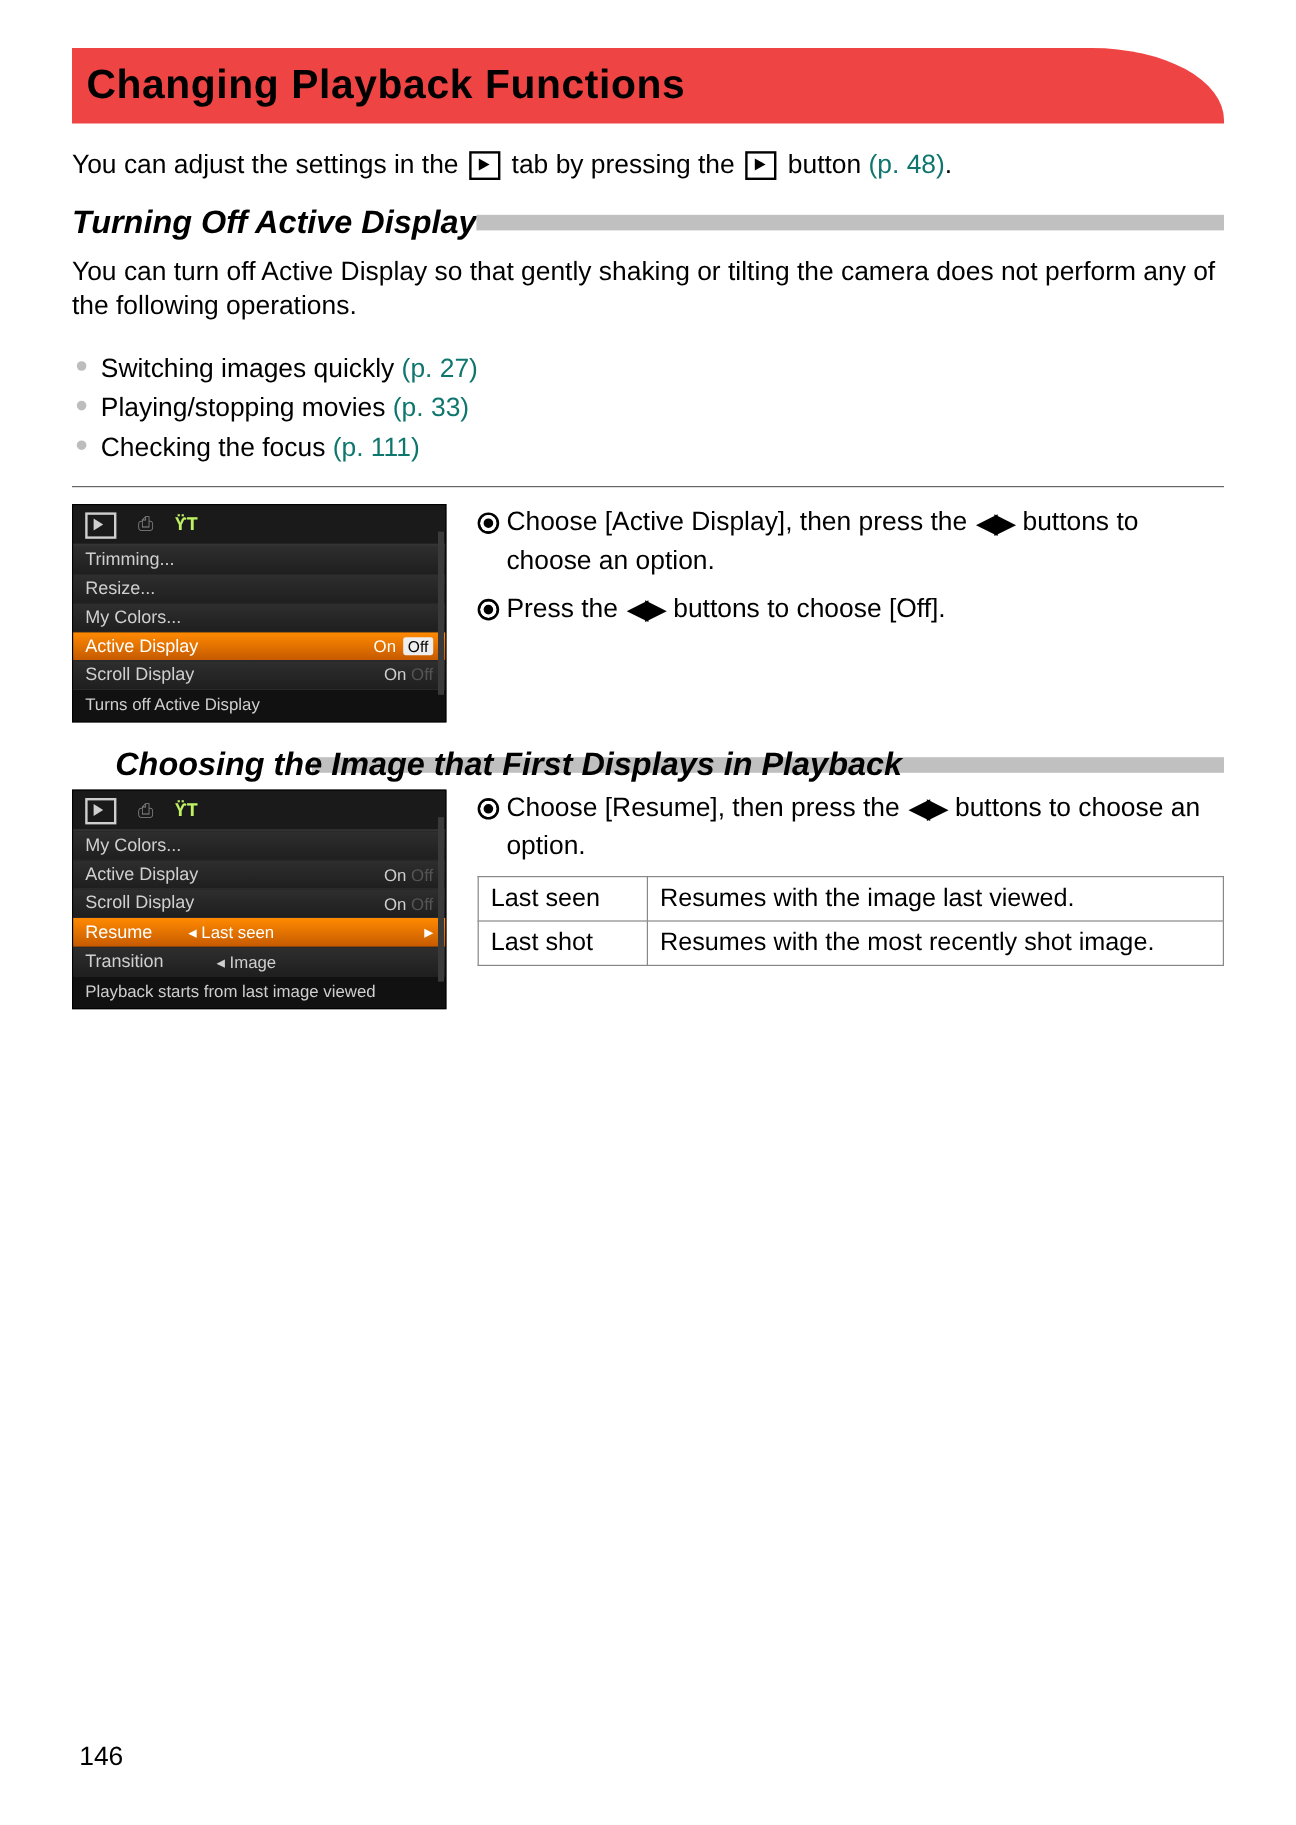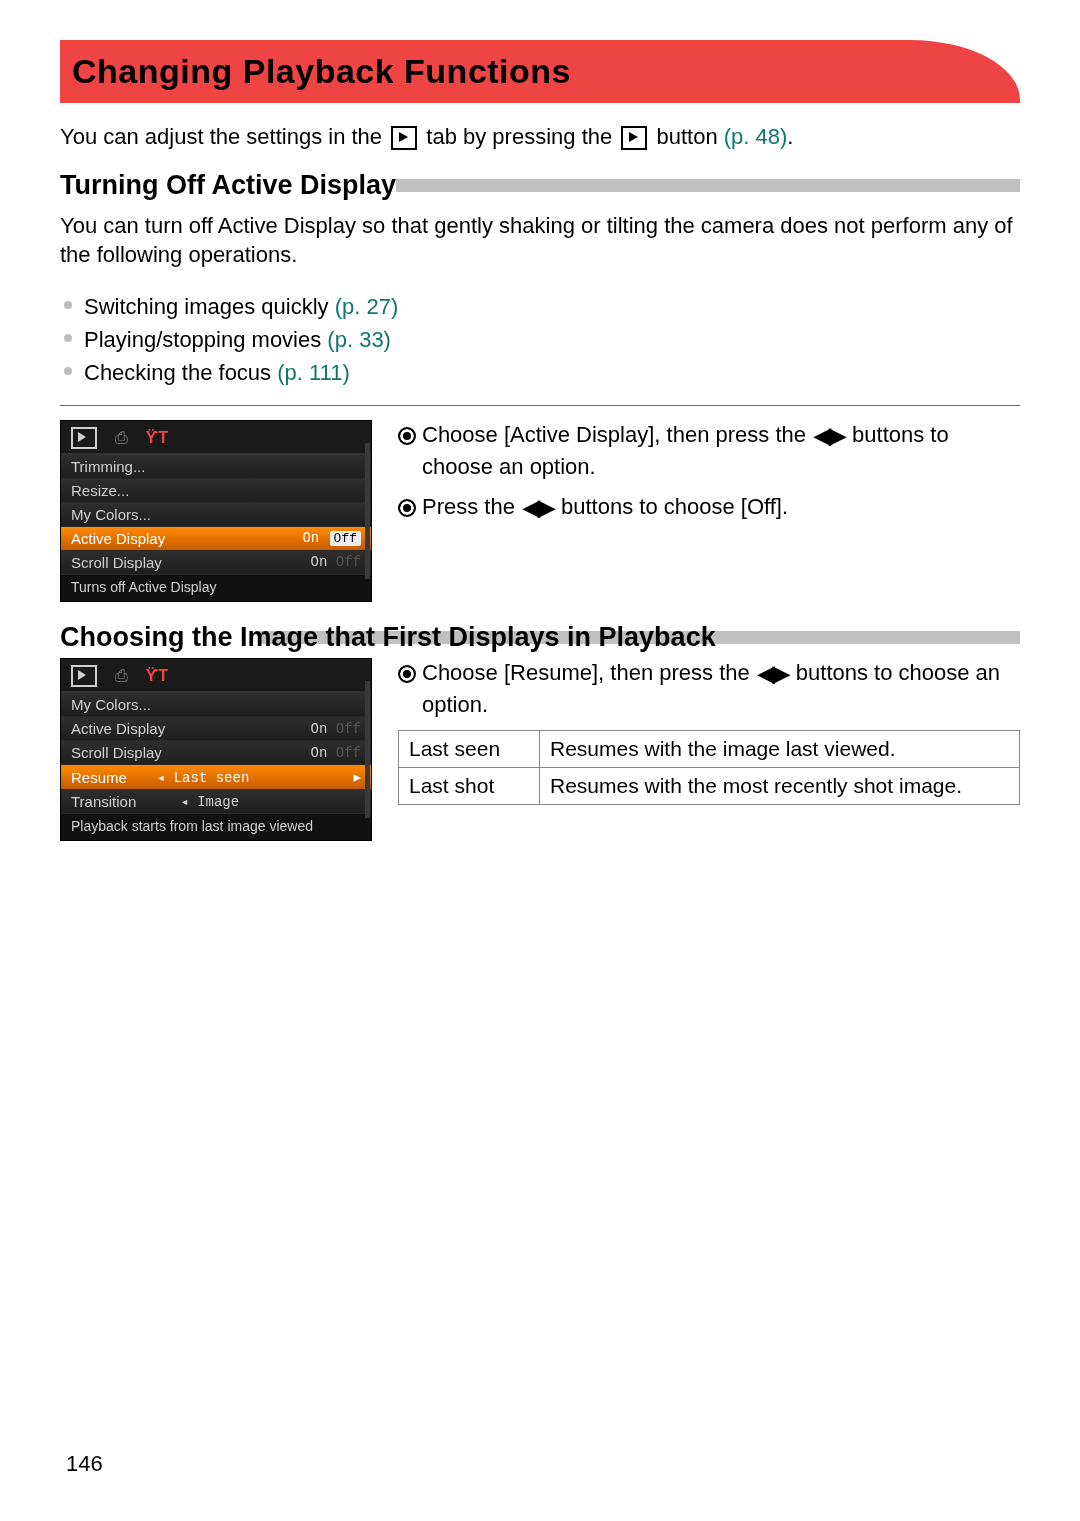--- a/index.html
+++ b/index.html
@@ -48,20 +48,21 @@
     border-left:9px solid #000;
     border-top:5px solid transparent;
     border-bottom:5px solid transparent;
   }
   .page-ref { color:#0f766e; }
   .section-head-row {
     display:flex;
     align-items:center;
     gap:0;
     margin-top:8px;
+    font-style:italic;
   }
   .section-head-row h2 {
     margin:0;
     font-family: Arial Black, Arial, sans-serif;
     font-size:27px;
     font-weight:bold;
   }
   .section-head-row .bar {
     flex:1;
     height:13px;
@@ -110,31 +111,31 @@
   .cam-tab-play {
     width:22px;height:18px;border:2px solid #cfcfcf;position:relative;
   }
   .cam-tab-play::after{
     content:"";position:absolute;left:5px;top:3px;
     border-left:8px solid #cfcfcf;
     border-top:5px solid transparent;
     border-bottom:5px solid transparent;
   }
   .cam-tab-print { font-size:16px;color:#888;}
-  .cam-tab-tool { font-size:16px;color:#ef4444; font-weight:bold;}
+  .cam-tab-tool { font-size:16px;color:#bef264; font-weight:bold;font-family:Liberation Mono, monospace;}
   .cam-row {
     display:flex;
     justify-content:space-between;
     align-items:center;
     padding:3px 10px;
     border-bottom:1px solid #2a2a2a;
     background:linear-gradient(#2e2e2e,#1f1f1f);
   }
   .cam-row.sel { background:linear-gradient(#ff8a00,#c65a00); color:#fff;}
-  .cam-row .val { font-size:14px;color:#cfcfcf;font-family:Liberation Mono, monospace;}
+  .cam-row .val { font-size:14px;color:#cfcfcf;}
   .cam-row.sel .val { color:#fff;}
   .cam-row .pill {
     display:inline-block;background:#eee;color:#000;padding:0 4px;border-radius:2px;font-size:13px;margin-left:2px;
   }
   .cam-row .dim { color:#555;}
   .cam-footer {
     padding:4px 10px 6px 10px;
     font-size:14px;
     background:#111;
   }
@@ -262,21 +263,21 @@
           Choose [Active Display], then press the <span class="lr-arrows">◀▶</span> buttons to choose an option.
         </li>
         <li>
           Press the <span class="lr-arrows">◀▶</span> buttons to choose [Off].
         </li>
       </ul>
     </div>
   </div>
 
   <div class="section-head-row" style="margin-top:6px;">
-    <h2 style="line-height:1.15;">Choosing the Image that First Displays in Playback</h2>
+    <h2 style="line-height:1.15;margin-left:36px;">Choosing the Image that First Displays in Playback</h2>
   </div>
   <div style="height:13px;background:#c0c0c0;margin-top:-22px;margin-left:200px;"></div>
 
   <div class="two-col" style="margin-top:14px;">
     <div class="left">
       <div class="cam-menu" style="position:relative;">
         <div class="cam-tabs">
           <span class="cam-tab-play"></span>
           <span class="cam-tab-print">⎙</span>
           <span class="cam-tab-tool">ϔΤ</span>

